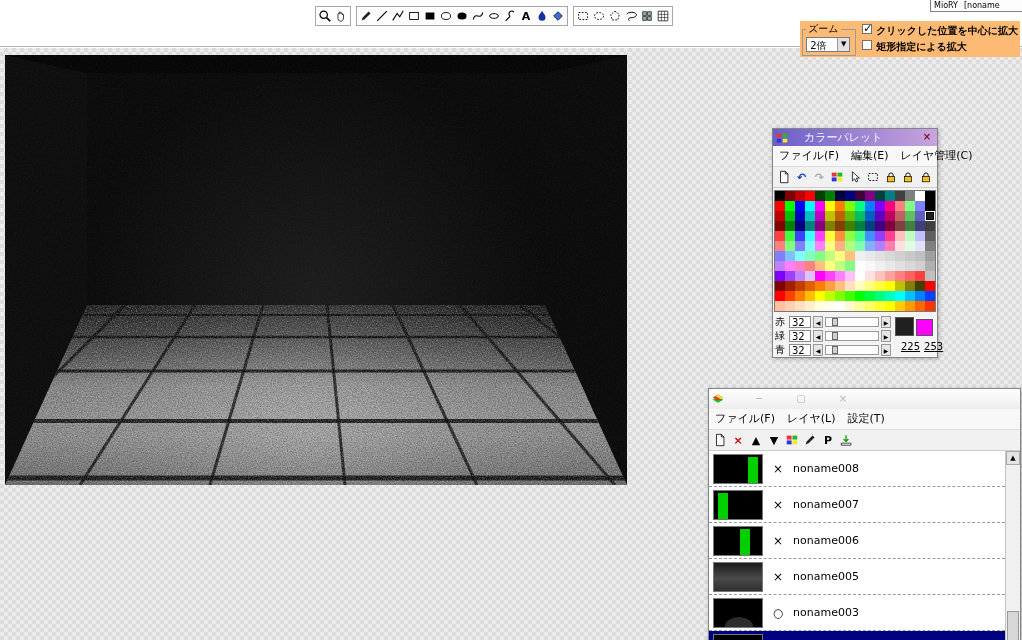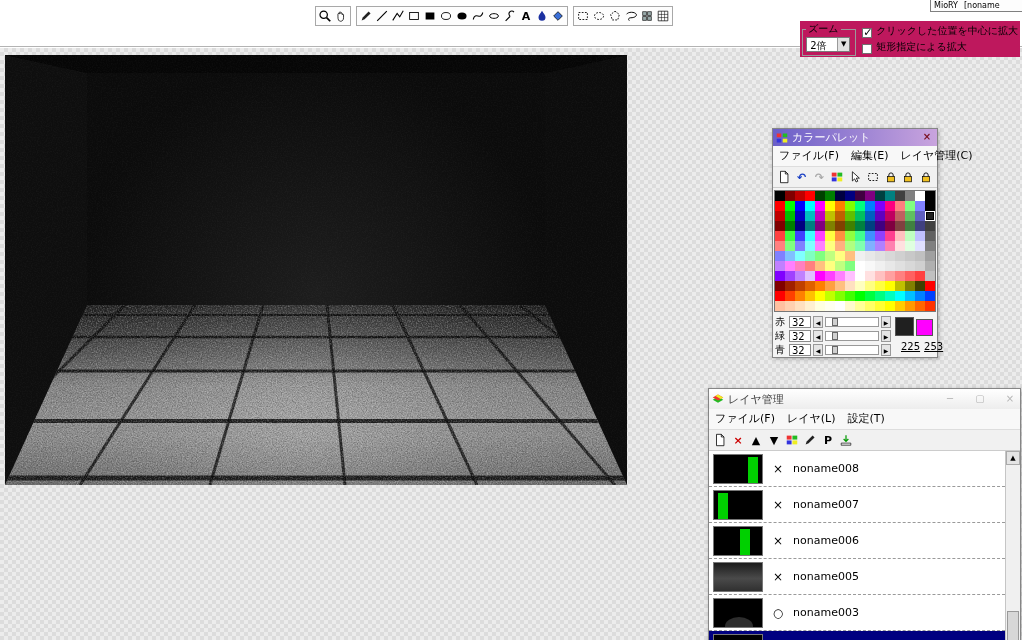--- a/index.html
+++ b/index.html
@@ -8,45 +8,45 @@
 
   
   .topbar { position:absolute; left:0; top:0; width:1022px; height:47px; background:#ffffff; border-bottom:1px solid #b3b3b3; z-index:5; }
   .main-toolbar { position:absolute; left:315px; top:6px; display:flex; gap:5px; }
   .tool-group { display:flex; border:1px solid #a8a8a8; background:#fdfdfd; padding:1px; }
   .tool { width:16px; height:16px; display:inline-flex; align-items:center; justify-content:center; cursor:default; }
   .tool svg { width:14px; height:14px; }
   .tool.glyph { font-size:11px; font-weight:bold; line-height:1; }
 
   
-  .zoom-panel { position:absolute; right:2px; top:21px; display:flex; align-items:flex-start; background:#be185d; padding:1px 2px;margin-left:16px; }
+  .zoom-panel { position:absolute; right:2px; top:21px; display:flex; align-items:flex-start; background:#fdba74; padding:1px 2px;margin-left:16px; }
   .zoom-fieldset { border:1px solid #9a9a9a; padding:1px 3px 3px 3px; width:54px; }
   .zoom-fieldset legend { font-size:10px; padding:0 2px; }
   .combo { display:flex; width:44px; height:15px; border:1px solid #7a7a7a; background:#fff; }
   .combo-text { flex:1; font-size:10px; padding:1px 0 0 3px; }
   .combo-btn { width:12px; background:#e2e2e2; border-left:1px solid #9a9a9a; font-size:7px; text-align:center; line-height:13px; }
   .zoom-checks { margin-left:6px; display:flex; flex-direction:column; gap:2px; font-size:10px; padding-top:2px; }
-  .check-row { display:flex; align-items:flex-end; white-space:nowrap; }
+  .check-row { display:flex; align-items:flex-start; white-space:nowrap;font-weight:bold; }
   .checkbox { width:10px; height:10px; border:1px solid #707070; background:#fff; display:inline-block; margin-right:4px; position:relative; flex:none; }
   .checkbox.checked::after { content:"✓"; position:absolute; left:0px; top:-3px; font-size:11px; font-weight:bold; color:#000; }
 
   
   .caption-frag { position:absolute; right:0; top:0; width:92px; height:12px; border:1px solid #808080; border-top:none; border-right:none; background:#fdfdfd; font-size:8px; display:flex; gap:6px; align-items:center; padding:0 3px; overflow:hidden; white-space:nowrap; }
 
   
   .workspace { position:absolute; left:0; top:48px; width:1022px; height:592px;
     background-color:#ececec;
     background-image:conic-gradient(#dcdcdc 0 25%, #ececec 0 50%, #dcdcdc 0 75%, #ececec 0);
     background-size:8px 8px; }
   .canvas-wrap { position:absolute; left:5px; top:7px; width:622px; height:430px; }
   .canvas-wrap svg { display:block; }
 
   
   .window { position:absolute; background:#f4f4f4; border:1px solid #858585; box-shadow:1px 1px 4px rgba(0,0,0,.25); }
-  .titlebar { height:17px; display:flex; align-items:center; gap:4px; padding:0 3px; }
+  .titlebar { height:17px; display:flex; align-items:center; gap:16px; padding:0 3px; }
   .win-icon svg { width:12px; height:12px; display:block; }
   .title-text { flex:1; font-size:11px; white-space:nowrap; overflow:hidden; }
   .tb-btn { width:14px; height:13px; font-size:10px; line-height:12px; text-align:center; flex:none; }
   .menubar { display:flex; gap:12px; padding:2px 6px 3px 6px; background:#f8f8f8; border-bottom:1px solid #ddd; font-size:11px; }
   .menu-item { white-space:nowrap; }
   .wtoolbar { display:flex; gap:2px; padding:2px 3px; background:#f1f1f1; border-bottom:1px solid #ccc; align-items:center; }
 
   
   .palette-win { left:772px; top:80px; width:166px; height:230px; }
   .palette-win .titlebar { background:linear-gradient(90deg,#6a5fc8,#c9a4de); color:#fff; }
@@ -596,21 +596,20 @@
 
   <div class="window layer-win">
     <div class="titlebar">
       <span class="win-icon">
         <svg viewBox="0 0 16 16">
             <path d="M1 9l7-4 7 4-7 4z" fill="#2b2"></path>
             <path d="M1 6l7-4 7 4-7 4z" fill="#e33"></path>
             <path d="M8 2l7 4-3.5 2L4.5 4z" fill="#ee2"></path>
           </svg>
       </span>
-      <span class="title-text">レイヤ管理</span>
       <span class="tb-btn">─</span>
       <span class="tb-btn">▢</span>
       <span class="tb-btn">×</span>
     </div>
     <div class="menubar" id="layer-menu">
         <span class="menu-item">ファイル(F)</span>
         <span class="menu-item">レイヤ(L)</span>
         <span class="menu-item">設定(T)</span>
       </div>
     <div class="wtoolbar" id="layer-toolbar">

